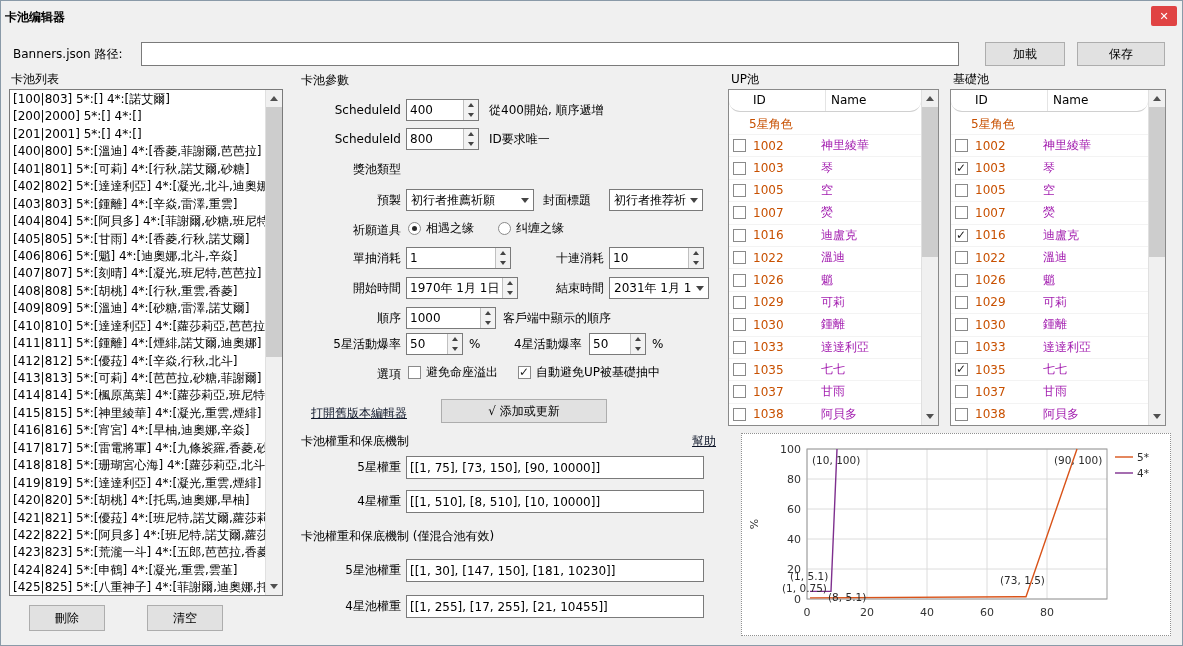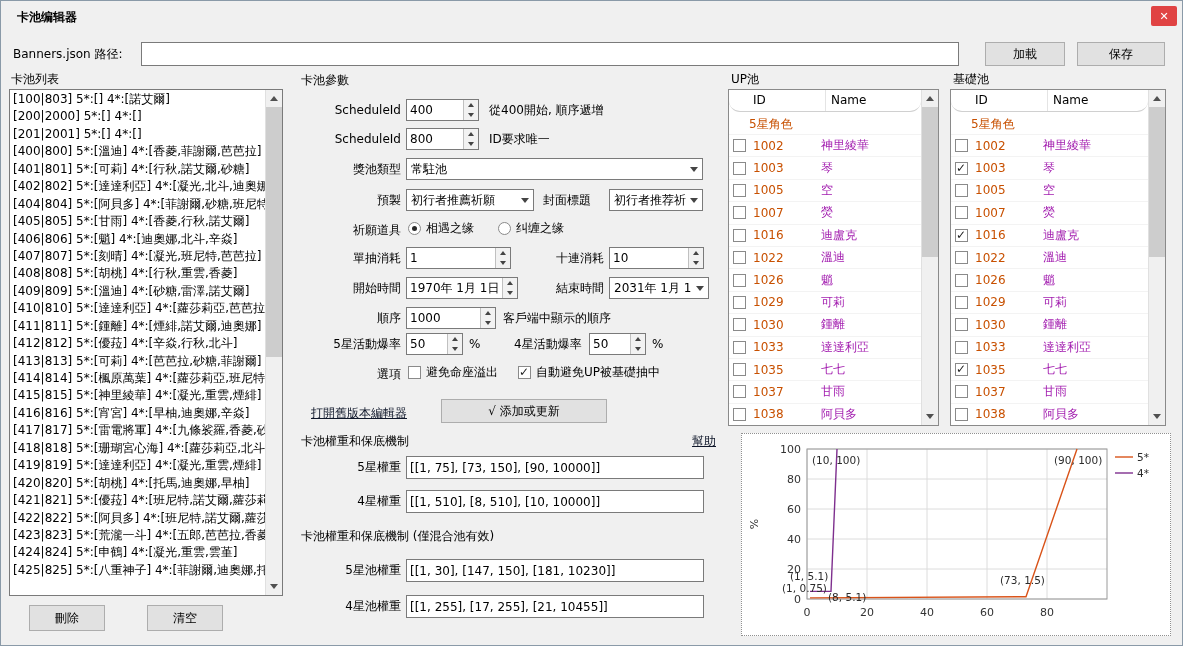--- a/index.html
+++ b/index.html
@@ -1,20 +1,20 @@
 <!DOCTYPE html>
 <html><head>
 <meta charset="utf-8">
 <style>
   *{margin:0;padding:0;box-sizing:border-box;}
   html,body{width:1183px;height:646px;}
   body{font-family:"DejaVu Sans","Liberation Sans",sans-serif;font-size:12px;background:#f0f0f0;color:#000;position:relative;overflow:hidden;}
   .win{position:absolute;inset:0;border:1px solid #8a9aa8;background:#f0f0f0;}
   .lab{position:absolute;height:16px;line-height:16px;white-space:nowrap;}
-  .title{position:absolute;left:16px;top:8px;font-weight:bold;}
+  .title{position:absolute;left:4px;top:8px;font-weight:bold;}
   .close-btn{position:absolute;right:5px;top:5px;width:26px;height:20px;background:#e04343;color:#fff;display:flex;align-items:center;justify-content:center;font-size:11px;cursor:pointer;border-radius:2px;}
   .btn{position:absolute;height:24px;background:#e1e1e1;border:1px solid #adadad;display:flex;align-items:center;justify-content:center;cursor:pointer;white-space:nowrap;}
   .textbox,.spin,.combo{position:absolute;height:22px;background:#fff;border:1px solid #7a7a7a;}
   .tb-input{border:none;outline:none;width:100%;height:100%;font:12px "DejaVu Sans",sans-serif;padding:0 3px;background:transparent;}
   .spin{display:flex;}
   .spin .tb-input{flex:1;min-width:0;}
   .spin-btns{width:15px;border-left:1px solid #c0c0c0;display:flex;flex-direction:column;flex:none;}
   .spin-btns>div{flex:1;display:flex;align-items:center;justify-content:center;background:#f2f2f2;cursor:pointer;}
   .spin-up::after{content:"";border-left:3px solid transparent;border-right:3px solid transparent;border-bottom:4px solid #444;}
   .spin-dn::after{content:"";border-left:3px solid transparent;border-right:3px solid transparent;border-top:4px solid #444;}
@@ -74,20 +74,21 @@
 
   <span class="lab" style="left:10px;top:70px;">卡池列表</span>
   <div class="listbox" style="left:8px;top:88px;width:274px;height:507px;">
     <div class="lb-items">
         <div class="lb-item">[100|803] 5*:[] 4*:[諾艾爾]</div>
         <div class="lb-item">[200|2000] 5*:[] 4*:[]</div>
         <div class="lb-item">[201|2001] 5*:[] 4*:[]</div>
         <div class="lb-item">[400|800] 5*:[溫迪] 4*:[香菱,菲謝爾,芭芭拉]</div>
         <div class="lb-item">[401|801] 5*:[可莉] 4*:[行秋,諾艾爾,砂糖]</div>
         <div class="lb-item">[402|802] 5*:[達達利亞] 4*:[凝光,北斗,迪奧娜]</div>
+        <div class="lb-item">[403|803] 5*:[鍾離] 4*:[辛焱,雷澤,重雲]</div>
         <div class="lb-item">[404|804] 5*:[阿貝多] 4*:[菲謝爾,砂糖,班尼特]</div>
         <div class="lb-item">[405|805] 5*:[甘雨] 4*:[香菱,行秋,諾艾爾]</div>
         <div class="lb-item">[406|806] 5*:[魈] 4*:[迪奧娜,北斗,辛焱]</div>
         <div class="lb-item">[407|807] 5*:[刻晴] 4*:[凝光,班尼特,芭芭拉]</div>
         <div class="lb-item">[408|808] 5*:[胡桃] 4*:[行秋,重雲,香菱]</div>
         <div class="lb-item">[409|809] 5*:[溫迪] 4*:[砂糖,雷澤,諾艾爾]</div>
         <div class="lb-item">[410|810] 5*:[達達利亞] 4*:[蘿莎莉亞,芭芭拉,菲</div>
         <div class="lb-item">[411|811] 5*:[鍾離] 4*:[煙緋,諾艾爾,迪奧娜]</div>
         <div class="lb-item">[412|812] 5*:[優菈] 4*:[辛焱,行秋,北斗]</div>
         <div class="lb-item">[413|813] 5*:[可莉] 4*:[芭芭拉,砂糖,菲謝爾]</div>
@@ -130,24 +131,20 @@
     <div class="spin" style="left:110px;top:57px;width:73px;">
       <input class="tb-input" value="800" style="">
       <div class="spin-btns">
           <div class="spin-up"></div>
           <div class="spin-dn"></div>
         </div>
     </div>
     <span class="lab" style="left:193px;top:60px;">ID要求唯一</span>
 
     <span class="lab flabel" style="top:90px;">獎池類型</span>
-    <div class="combo" style="left:110px;top:87px;width:297px;">
-      <span class="combo-text">常駐池</span>
-      <span class="combo-arrow"></span>
-    </div>
 
     <span class="lab flabel" style="top:121px;">預製</span>
     <div class="combo" style="left:110px;top:118px;width:128px;">
       <span class="combo-text">初行者推薦祈願</span>
       <span class="combo-arrow"></span>
     </div>
     <span class="lab" style="left:247px;top:121px;">封面標題</span>
     <div class="combo" style="left:313px;top:118px;width:94px;">
       <span class="combo-text">初行者推荐祈愿</span>
       <span class="combo-arrow"></span>

